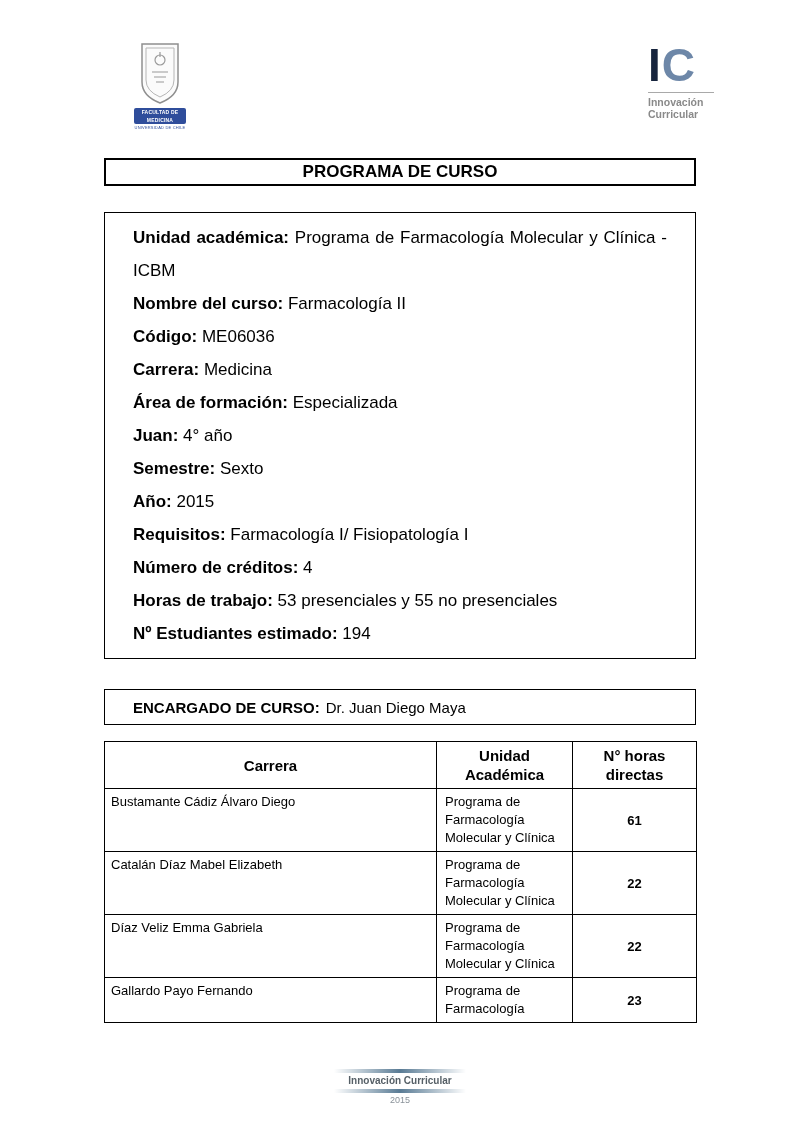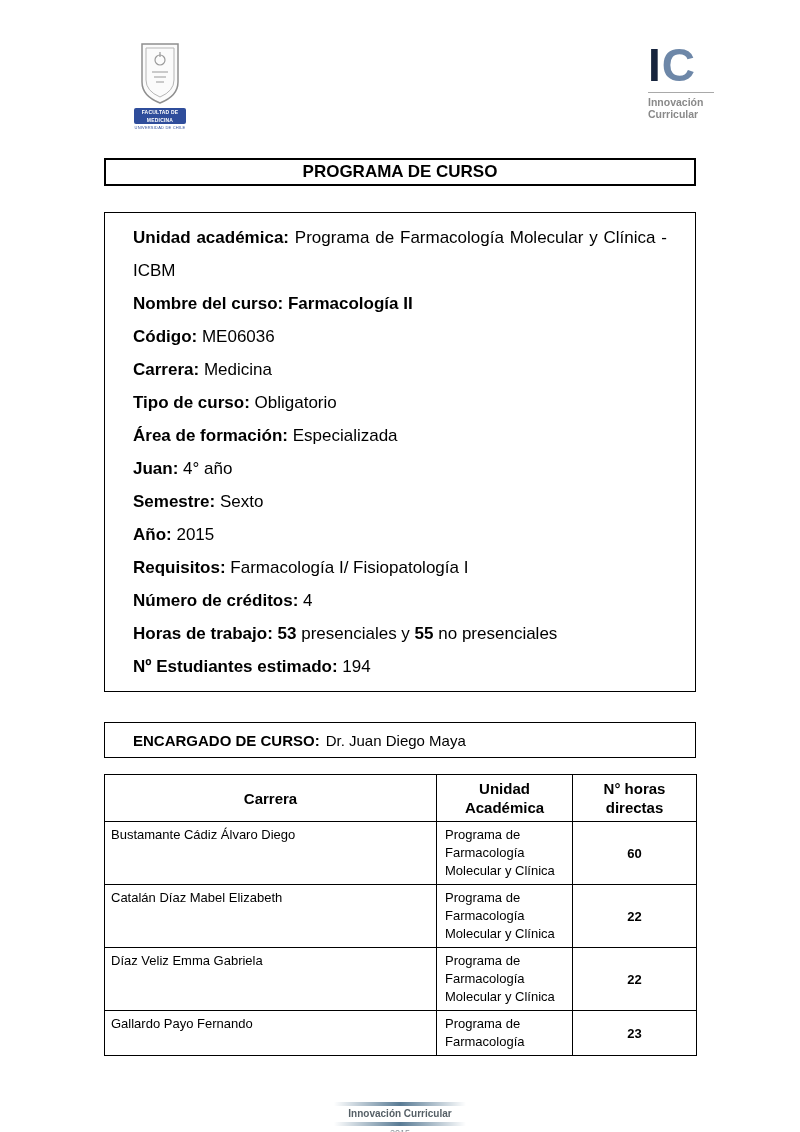--- a/index.html
+++ b/index.html
@@ -24,21 +24,21 @@
 
   
   .titlebox { border: 2px solid #000; height: 28px; display: flex; align-items: center; justify-content: center; margin-top: 16px; }
   .titlebox h1 { margin: 0; font-size: 17px; font-weight: bold; letter-spacing: 0; }
 
   
   .infobox { border: 1.5px solid #000; margin-top: 26px; padding: 8px 28px; }
   .info-line { margin: 0; font-size: 17px; line-height: 33px; }
   .info-line .lbl { font-weight: bold; }
   .info-line.justify { text-align: justify; }
-  .b { font-weight: bold; text-align: center; }
+  .b { font-weight: normal; text-align: center; }
 
   
   .encargadobox { border: 1.5px solid #000; margin-top: 30px; height: 36px; display: flex; align-items: center; padding: 0 28px; font-size: 15px; text-align: right; }
   .encargadobox .lbl { font-weight: bold; margin-right: 6px; }
 
   
   table.docentes { border-collapse: collapse; width: 592px; margin-top: 16px; table-layout: fixed; }
   table.docentes th, table.docentes td { border: 1px solid #000; }
   table.docentes th { font-size: 15px; font-weight: bold; text-align: center; padding: 4px 10px; line-height: 19px; height: 46px; }
   th.col-horas-h { padding: 4px 18px; }
@@ -99,24 +99,20 @@
       </p>
       <p class="info-line">
         <span class="lbl">Código:</span>
         <span>ME06036</span>
       </p>
       <p class="info-line">
         <span class="lbl">Carrera:</span>
         <span>Medicina</span>
       </p>
       <p class="info-line">
-        <span class="lbl">Tipo de curso:</span>
-        <span>Obligatorio</span>
-      </p>
-      <p class="info-line">
         <span class="lbl">Área de formación:</span>
         <span>Especializada</span>
       </p>
       <p class="info-line">
         <span class="lbl">Juan:</span>
         <span>4° año</span>
       </p>
       <p class="info-line">
         <span class="lbl">Semestre:</span>
         <span>Sexto</span>
@@ -161,21 +157,21 @@
         <tr>
           <th>Carrera</th>
           <th>Unidad Académica</th>
           <th class="col-horas-h">N° horas directas</th>
         </tr>
       </thead>
       <tbody>
         <tr class="row-tall">
           <td class="cell-docente">Bustamante Cádiz Álvaro Diego</td>
           <td class="cell-unidad">Programa de Farmacología Molecular y Clínica</td>
-          <td class="cell-horas">60</td>
+          <td class="cell-horas">61</td>
         </tr>
         <tr class="row-tall">
           <td class="cell-docente">Catalán Díaz Mabel Elizabeth</td>
           <td class="cell-unidad">Programa de Farmacología Molecular y Clínica</td>
           <td class="cell-horas">22</td>
         </tr>
         <tr class="row-tall">
           <td class="cell-docente">Díaz Veliz Emma Gabriela</td>
           <td class="cell-unidad">Programa de Farmacología Molecular y Clínica</td>
           <td class="cell-horas">22</td>

